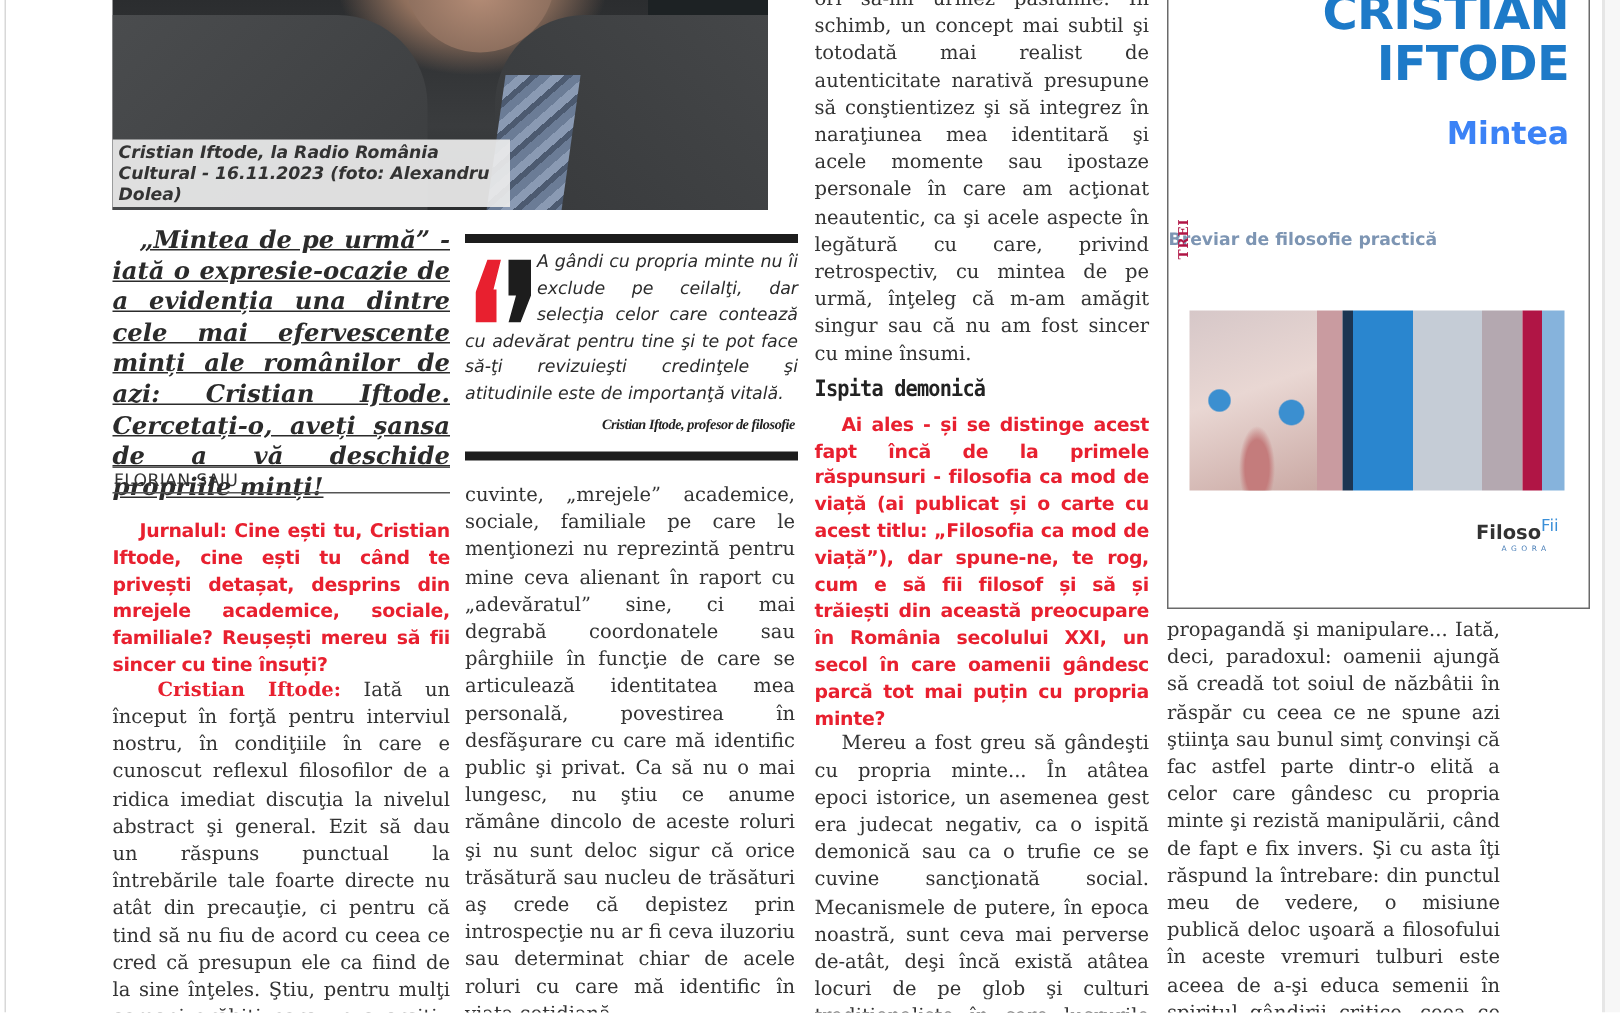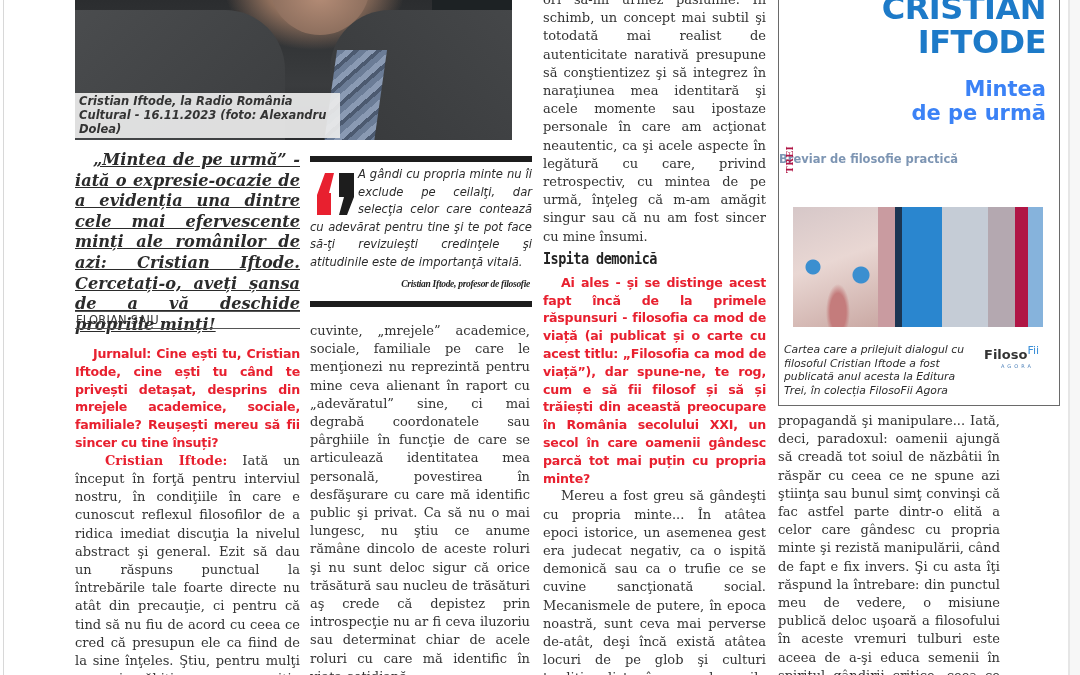--- a/index.html
+++ b/index.html
@@ -112,34 +112,32 @@
   <p style="text-indent:0">ori să-mi urmez pasiunile. În schimb, un concept mai subtil şi totodată mai realist de autenticitate narativă presupune să conştientizez şi să integrez în naraţiunea mea identitară şi acele momente sau ipostaze personale în care am acţionat neautentic, ca şi acele aspecte în legătură cu care, privind retrospectiv, cu mintea de pe urmă, înţeleg că m-am amăgit singur sau că nu am fost sincer cu mine însumi.</p>
   <p class="subhead">Ispita demonică</p>
   <p class="q" style="margin-top:6px">Ai ales - și se distinge acest fapt încă de la primele răspunsuri - filosofia ca mod de viață (ai publicat și o carte cu acest titlu: „Filosofia ca mod de viață”), dar spune-ne, te rog, cum e să fii filosof și să și trăiești din această preocupare în România secolului XXI, un secol în care oamenii gândesc parcă tot mai puțin cu propria minte?</p>
   <p>Mereu a fost greu să gândeşti cu propria minte... În atâtea epoci istorice, un asemenea gest era judecat negativ, ca o ispită demonică sau ca o trufie ce se cuvine sancţionată social. Mecanismele de putere, în epoca noastră, sunt ceva mai perverse de-atât, deşi încă există atâtea locuri de pe glob şi culturi tradiţionaliste în care lucrurile nu s-au schimbat considerabil, în această privinţă. Dar mă refer, acum, la Occident, de la care încercăm şi noi să ne revendicăm în România secolului XXI: arderea etapelor a fost destinul istoriei noastre moderne. În Occident,</p>
 </div>
 
 <div class="book">
   <div class="author">CRISTIAN IFTODE</div>
   <div class="title">
     <div>Mintea</div>
-    <div>de pe urmă</div>
   </div>
   <div class="subtitle">Breviar de filosofie practică</div>
   <div class="publisher">TREI</div>
   <div class="art">
     <div class="face"></div>
     <div class="stripe" style="width:17px;background:#c99ba0"></div>
     <div class="stripe" style="width:7px;background:#1c3552"></div>
     <div class="stripe" style="width:40px;background:#2a86cf"></div>
     <div class="stripe" style="width:46px;background:#c5ccd6"></div>
     <div class="stripe" style="width:27px;background:#b4a8b0"></div>
     <div class="stripe" style="width:13px;background:#b01545"></div>
     <div class="stripe" style="width:15px;background:#86b3dc"></div>
   </div>
-  <div class="caption">Cartea care a prilejuit dialogul cu filosoful Cristian Iftode a fost publicată anul acesta la Editura Trei, în colecția FilosoFii Agora</div>
   <div class="logo"><span>Filoso</span><sup>Fii</sup></div>
   <div class="logo-sub">AGORA</div>
 </div>
 
 <div class="col col4">
   <p style="text-indent:0">propagandă şi manipulare... Iată, deci, paradoxul: oamenii ajungă să creadă tot soiul de năzbâtii în răspăr cu ceea ce ne spune azi ştiinţa sau bunul simţ convinşi că fac astfel parte dintr-o elită a celor care gândesc cu propria minte şi rezistă manipulării, când de fapt e fix invers. Şi cu asta îţi răspund la întrebare: din punctul meu de vedere, o misiune publică deloc uşoară a filosofului în aceste vremuri tulburi este aceea de a-şi educa semenii în spiritul gândirii critice, ceea ce presupune atât capacitatea de a sesiza sofisme</p>
 </div>
 
 </body></html>

